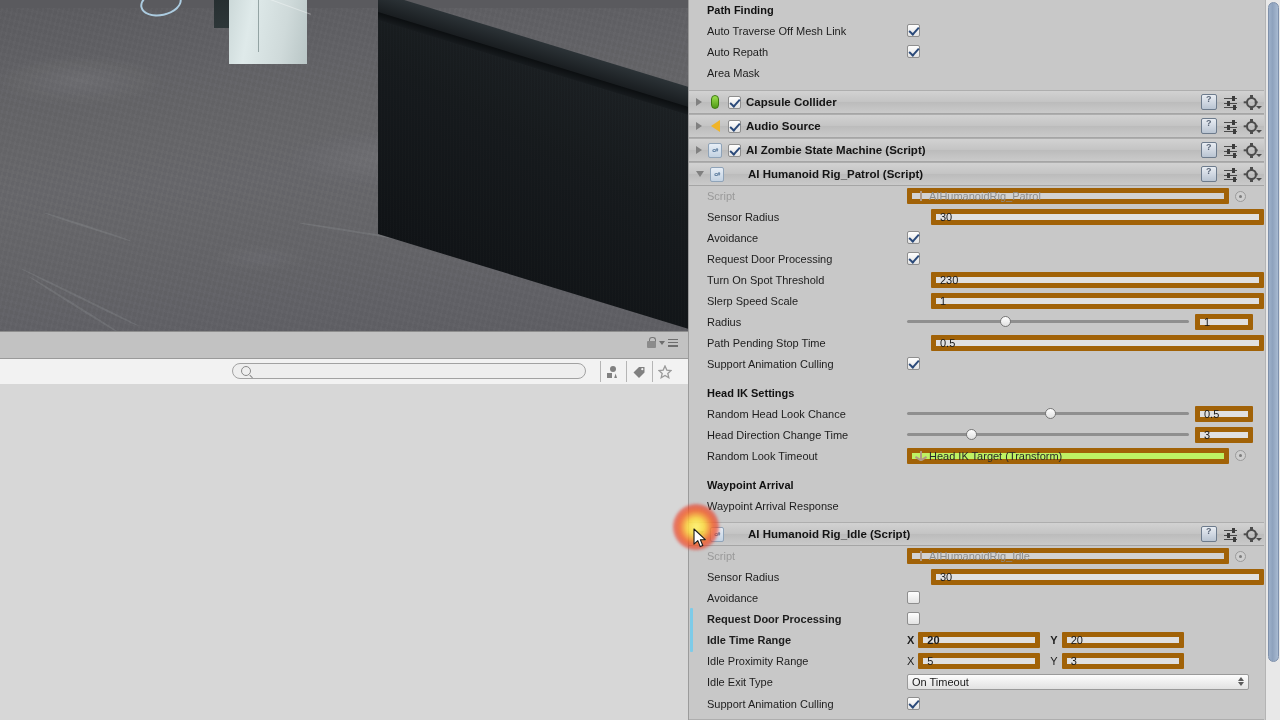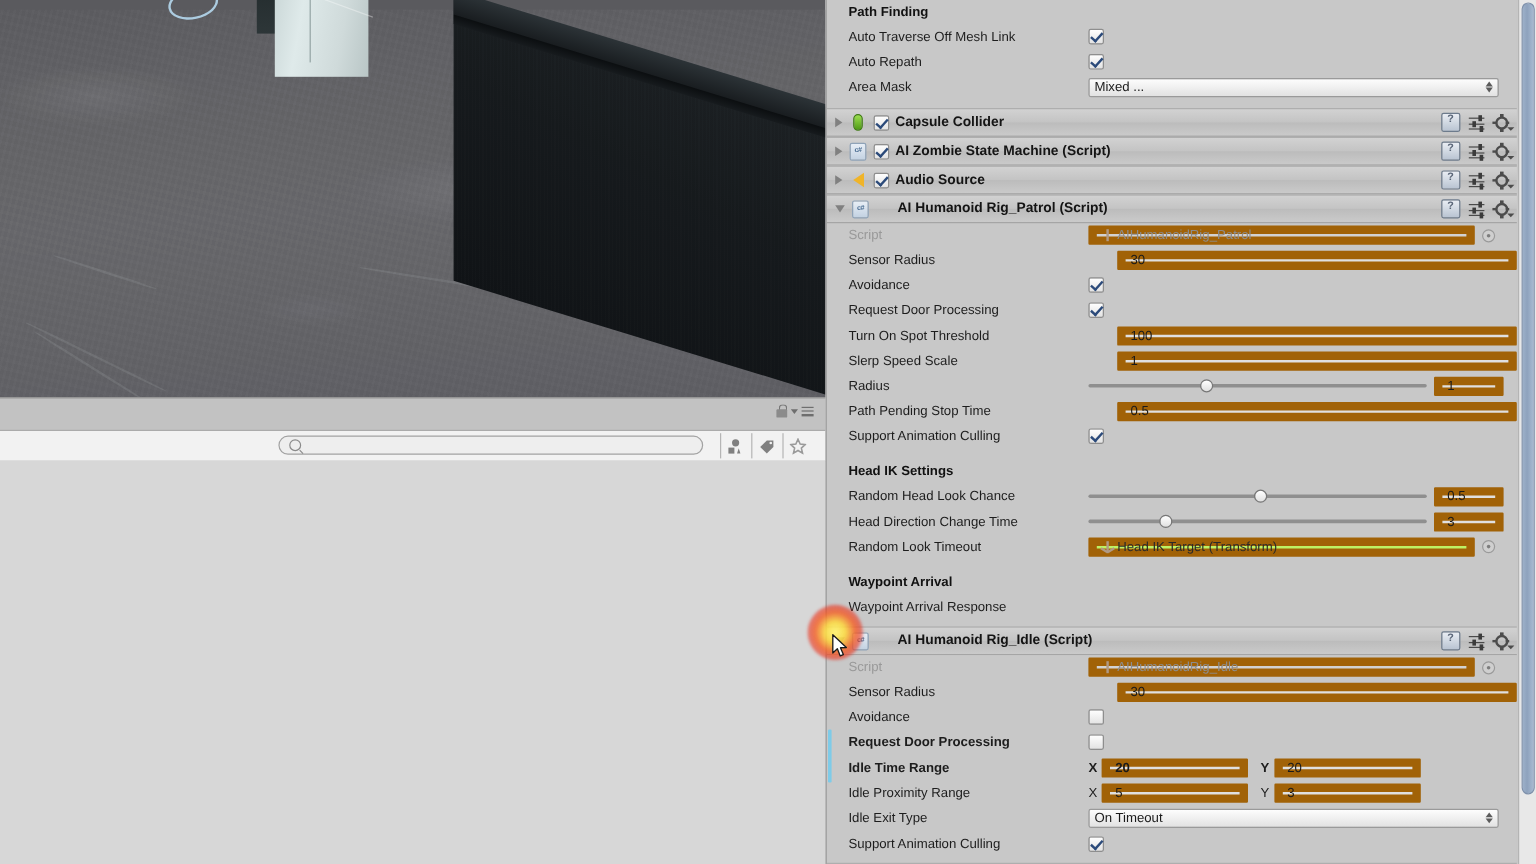--- a/index.html
+++ b/index.html
@@ -100,21 +100,21 @@
   .lbl.dim{color:#999;}
   .hdr{font-weight:bold;padding-left:18px;height:20px;display:flex;align-items:center;color:#111;}
 
   .chk{width:13px;height:13px;background:linear-gradient(180deg,#fefefe,#e3e3e3);border:1px solid #8e8e8e;border-radius:2px;position:relative;box-sizing:border-box;flex:0 0 auto;}
   .chk.on:after{
     content:"";position:absolute;left:3px;top:0px;width:4px;height:8px;
     border:solid #2b4a7a;border-width:0 2px 2px 0;transform:rotate(42deg);
   }
 
   .fld{
-    height:16px;background:#e0e0e0;border:7px solid #a16207;border-radius:1px;
+    height:16px;background:#e0e0e0;border:5px solid #a16207;border-radius:1px;
     display:flex;align-items:center;padding:0 4px;box-sizing:border-box;font-size:11px;color:#1a1a1a;
   }
   .fld.wide{width:342px;margin-left:24px;}
   .fld.obj{width:322px;background:#bef264;color:#2a2a2a;}
   .fld.objdim{width:322px;background:#d2d2d2;color:#8d8d8d;}
   .fld.xy{width:122px;}
 
   .popup{
     width:342px;height:16px;border:1px solid #9a9a9a;border-radius:2px;
     background:linear-gradient(180deg,#fdfdfd,#e2e2e2);
@@ -267,27 +267,20 @@
         <div class="row">
           <span class="lbl">Auto Traverse Off Mesh Link</span>
           <span class="chk on"></span>
         </div>
         <div class="row">
           <span class="lbl">Auto Repath</span>
           <span class="chk on"></span>
         </div>
         <div class="row" style="height:22px;">
           <span class="lbl">Area Mask</span>
-          <span class="popup">
-            <span>Mixed ...</span>
-            <span class="updown">
-                <i class="u"></i>
-                <i class="d"></i>
-              </span>
-          </span>
         </div>
         <div style="height:6px;"></div>
       </div>
 
       <div class="comp-hdr">
         <span class="foldout closed"></span>
         <span class="comp-icon">
             <span class="capsule-ico"></span>
           </span>
         <span class="chk on" style="margin-left:6px;"></span>
@@ -309,20 +302,48 @@
               <i class="t e"></i>
               <i class="t w"></i>
               <i class="gear-caret"></i>
             </span>
         </span>
       </div>
 
       <div class="comp-hdr">
         <span class="foldout closed"></span>
         <span class="comp-icon">
+            <span class="speaker-ico"></span>
+          </span>
+        <span class="chk on" style="margin-left:6px;"></span>
+        <span class="comp-title" style="margin-left:5px;">Audio Source</span>
+        <span class="hdr-icons">
+          <span class="icon-book"></span>
+          <span class="icon-preset">
+              <i class="a"></i>
+              <i class="b"></i>
+              <i class="c"></i>
+              <u class="x"></u>
+              <u class="y"></u>
+              <u class="z"></u>
+            </span>
+          <span class="icon-gear">
+              <i class="g"></i>
+              <i class="t n"></i>
+              <i class="t s"></i>
+              <i class="t e"></i>
+              <i class="t w"></i>
+              <i class="gear-caret"></i>
+            </span>
+        </span>
+      </div>
+
+      <div class="comp-hdr">
+        <span class="foldout closed"></span>
+        <span class="comp-icon">
             <span class="cs-badge">c#</span>
           </span>
         <span class="chk on" style="margin-left:6px;"></span>
         <span class="comp-title" style="margin-left:5px;">AI Zombie State Machine (Script)</span>
         <span class="hdr-icons">
           <span class="icon-book"></span>
           <span class="icon-preset">
               <i class="a"></i>
               <i class="b"></i>
               <i class="c"></i>
@@ -335,48 +356,20 @@
               <i class="t n"></i>
               <i class="t s"></i>
               <i class="t e"></i>
               <i class="t w"></i>
               <i class="gear-caret"></i>
             </span>
         </span>
       </div>
 
       <div class="comp-hdr">
-        <span class="foldout closed"></span>
-        <span class="comp-icon">
-            <span class="speaker-ico"></span>
-          </span>
-        <span class="chk on" style="margin-left:6px;"></span>
-        <span class="comp-title" style="margin-left:5px;">Audio Source</span>
-        <span class="hdr-icons">
-          <span class="icon-book"></span>
-          <span class="icon-preset">
-              <i class="a"></i>
-              <i class="b"></i>
-              <i class="c"></i>
-              <u class="x"></u>
-              <u class="y"></u>
-              <u class="z"></u>
-            </span>
-          <span class="icon-gear">
-              <i class="g"></i>
-              <i class="t n"></i>
-              <i class="t s"></i>
-              <i class="t e"></i>
-              <i class="t w"></i>
-              <i class="gear-caret"></i>
-            </span>
-        </span>
-      </div>
-
-      <div class="comp-hdr">
         <span class="foldout open"></span>
         <span class="comp-icon">
             <span class="cs-badge">c#</span>
           </span>
         <span class="comp-title" style="margin-left:24px;">AI Humanoid Rig_Patrol (Script)</span>
         <span class="hdr-icons">
           <span class="icon-book"></span>
           <span class="icon-preset">
               <i class="a"></i>
               <i class="b"></i>
@@ -421,21 +414,21 @@
         </div>
 
         <div class="row">
           <span class="lbl">Request Door Processing</span>
           <span class="chk on"></span>
         </div>
 
         <div class="row">
           <span class="lbl">Turn On Spot Threshold</span>
           <span class="fld wide">
-              <span>100</span>
+              <span>230</span>
             </span>
         </div>
 
         <div class="row">
           <span class="lbl">Slerp Speed Scale</span>
           <span class="fld wide">
               <span>1</span>
             </span>
         </div>
 

